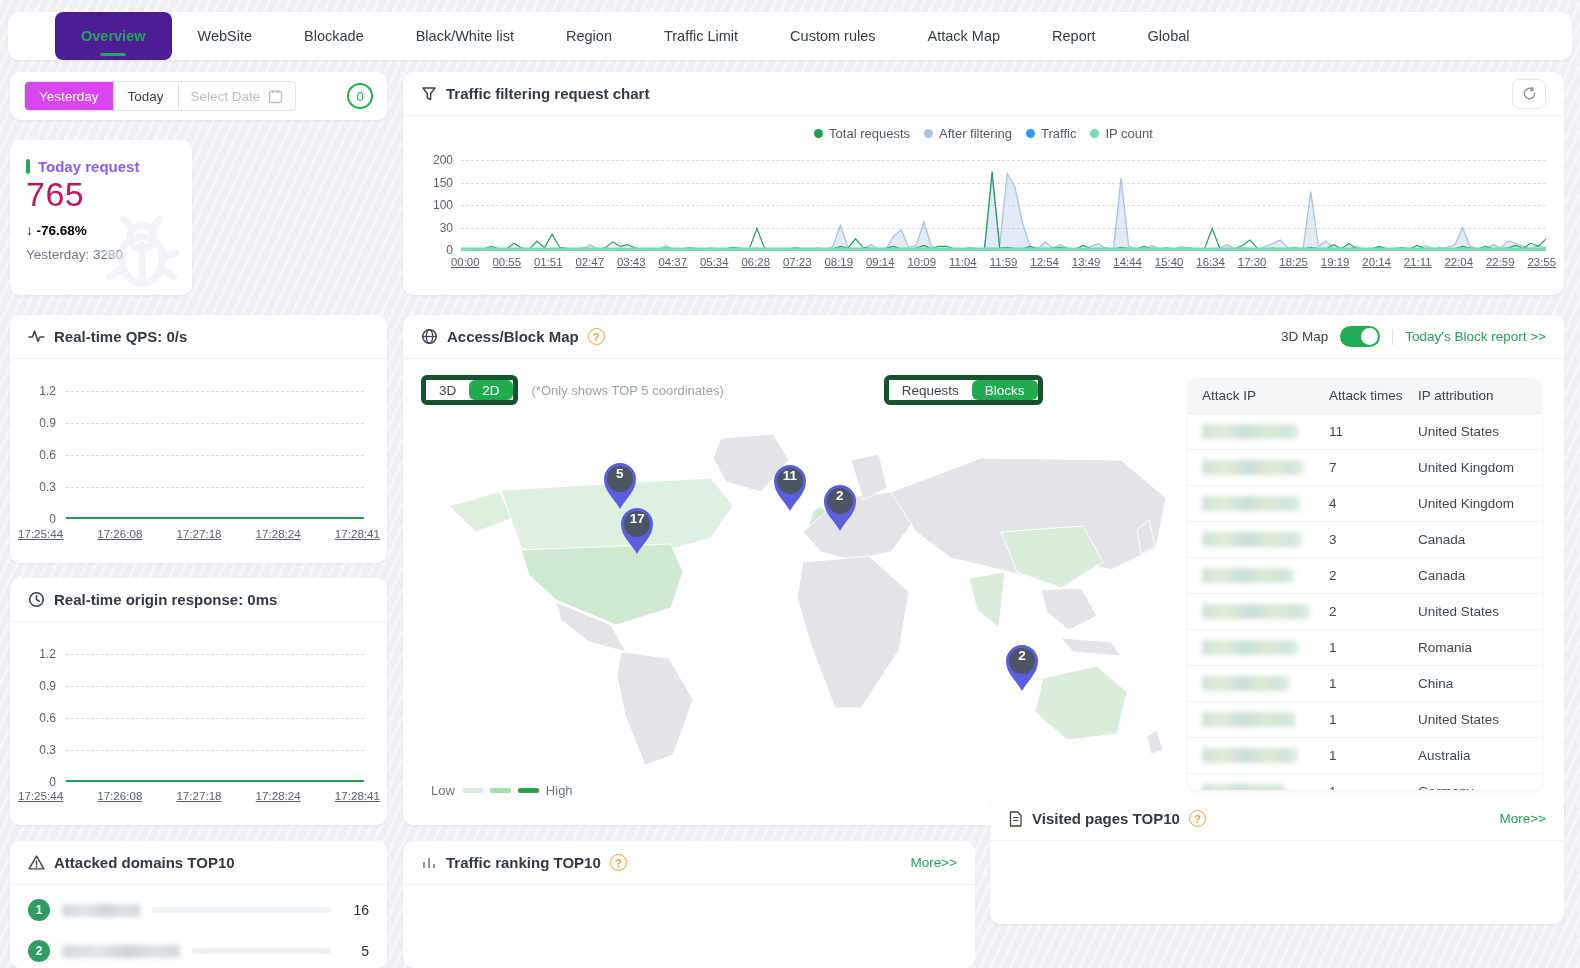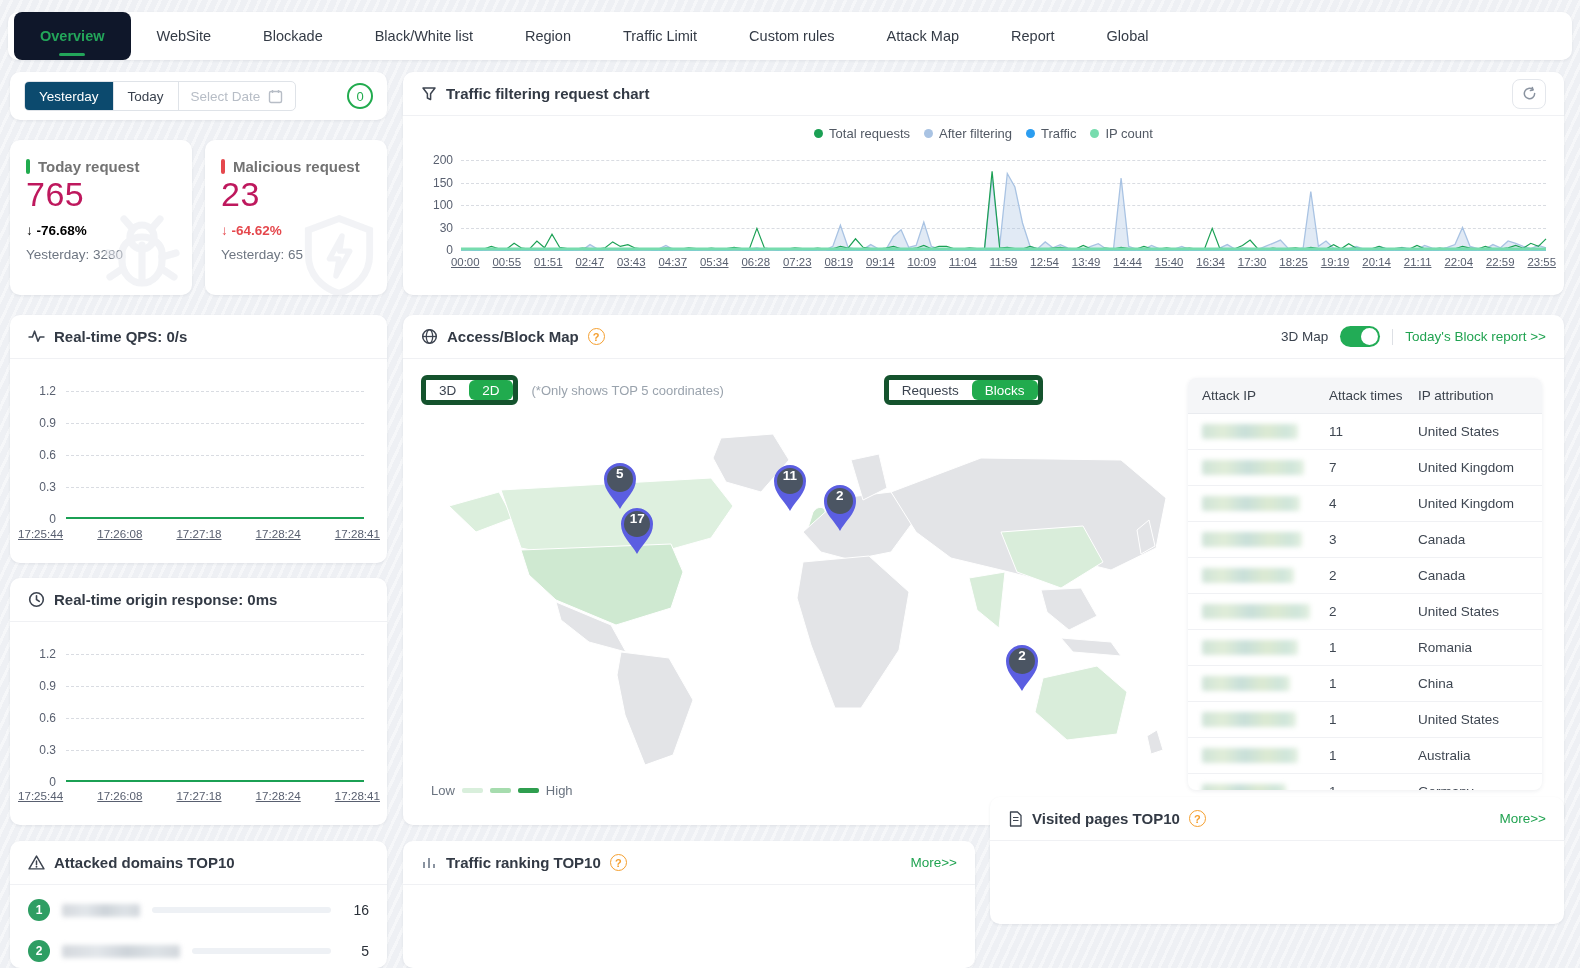--- a/index.html
+++ b/index.html
@@ -6,38 +6,38 @@
   html,body { width:1580px; height:968px; overflow:hidden; }
   body { font-family:"Liberation Sans", sans-serif; background:#eef0f4; color:#3a424e; }
   .stripes { position:absolute; inset:0;
     background:repeating-linear-gradient(115deg, rgba(255,255,255,.45) 0 3px, rgba(255,255,255,0) 3px 9px); }
   .page { position:relative; width:1580px; height:968px; }
   .card { position:absolute; background:#fff; border-radius:10px; box-shadow:0 1px 3px rgba(30,41,59,.07); }
 
   
   .nav { left:8px; top:12px; width:1564px; height:48px; display:flex; align-items:stretch; padding:0 6px; }
   .tab { position:relative; display:flex; align-items:center; padding:0 26px; font-size:14.5px; color:#343b46; cursor:pointer; }
-  .tab.active { background:#0f172a; border-radius:8px; color:#23a55a; font-weight:bold; }
+  .tab.active { background:#4c1d95; border-radius:8px; color:#23a55a; font-weight:bold;margin-left:41px; }
   .tab.active::after { content:""; position:absolute; left:50%; bottom:4px; transform:translateX(-50%);
     width:26px; height:3px; border-radius:2px; background:#23a55a; }
 
   
   .card-date { left:10px; top:72px; width:377px; height:48px; display:flex; align-items:center; padding:0 14px; }
   .seg-group { display:flex; align-items:stretch; height:30px; border:1px solid #dfe3e8; border-radius:5px; overflow:hidden; background:#fff; }
   .seg-btn { display:flex; align-items:center; padding:0 14px; font-size:13.5px; color:#3a424e; background:#fff; cursor:pointer; }
   .seg-btn + .seg-btn { border-left:1px solid #dfe3e8; }
-  .seg-btn.green { background:#0c4a6e; color:#fff; border-left:none; }
+  .seg-btn.green { background:#d946ef; color:#fff; border-left:none; }
   .seg-date { display:flex; align-items:center; gap:8px; padding:0 12px; font-size:13.5px; color:#b7bdc6; border-left:1px solid #dfe3e8; cursor:pointer; }
   .badge-ring { margin-left:auto; width:26px; height:26px; border:2px solid #21ab4e; border-radius:50%;
     display:flex; align-items:center; justify-content:center; font-size:13px; color:#21ab4e; }
 
   
   .card-stat { width:182px; height:155px; top:140px; padding:18px 16px; overflow:hidden; }
   .card-stat.today { left:10px; } .card-stat.malicious { left:205px; }
-  .stat-label { display:flex; align-items:center; gap:8px; font-size:15px; font-weight:bold; color:#737373; }
+  .stat-label { display:flex; align-items:center; gap:8px; font-size:15px; font-weight:bold; color:#8b5cf6; }
   .stat-bar { width:4px; height:15px; border-radius:2px; }
   .stat-value { font-size:34px; font-weight:normal; color:#be185d; margin-top:0; letter-spacing:.5px; }
   .stat-change { font-size:13.5px; margin-top:9px; font-weight:bold; }
   .stat-yesterday { font-size:13.5px; color:#6e7682; margin-top:9px; }
   .watermark { position:absolute; right:2px; bottom:-6px; opacity:.55; }
 
   
   .card-head { height:44px; display:flex; align-items:center; gap:9px; padding:0 18px; border-bottom:1px solid #f0f1f4; }
   .card-title { font-size:15px; font-weight:bold; color:#333a45; }
   .icon-btn { margin-left:auto; width:34px; height:30px; border:1px solid #e4e7ec; border-radius:8px; background:#fff;
@@ -161,36 +161,20 @@
         <line x1="7" y1="13" x2="3.5" y2="12"></line>
           <line x1="7" y1="16" x2="4" y2="18"></line>
         <line x1="17" y1="13" x2="20.5" y2="12"></line>
           <line x1="17" y1="16" x2="20" y2="18"></line>
         <line x1="9.5" y1="5.8" x2="7.5" y2="3.5"></line>
           <line x1="14.5" y1="5.8" x2="16.5" y2="3.5"></line>
       </g>
     </svg>
   </div>
 
-  <div class="card card-stat malicious">
-    <div class="stat-label">
-      <span class="stat-bar" style="background:#e5484d"></span>
-      <span>Malicious request</span>
-    </div>
-    <div class="stat-value">23</div>
-    <div class="stat-change" style="color:#e5484d">
-      <span>↓</span>
-      <span>-64.62%</span>
-    </div>
-    <div class="stat-yesterday">Yesterday: 65</div>
-    <svg class="watermark" width="92" height="92" viewBox="0 0 24 24">
-      <path d="M12,2.5 L20,5.5 V12 C20,17 16.5,20.5 12,22 C7.5,20.5 4,17 4,12 V5.5 Z" fill="none" stroke="#e7eaef" stroke-width="1.8"></path>
-      <path d="M12.8,7 L9.5,13 H12 L11.2,17.5 L14.8,11 H12.2 Z" fill="none" stroke="#e7eaef" stroke-width="1.4" stroke-linejoin="round"></path>
-    </svg>
-  </div>
 
   <div class="card card-traffic">
     <div class="card-head">
       <svg width="16" height="16" viewBox="0 0 16 16">
         <path d="M2,2 H14 L9.6,7.8 V13.6 L6.4,12 V7.8 Z" fill="none" stroke="#3d4450" stroke-width="1.5" stroke-linejoin="round"></path>
       </svg>
       <span class="card-title">Traffic filtering request chart</span>
       <div class="icon-btn">
         <svg width="15" height="15" viewBox="0 0 16 16">
           <path d="M13.5,8 a5.5,5.5 0 1 1 -2,-4.2" fill="none" stroke="#8a93a0" stroke-width="1.6" stroke-linecap="round"></path>

